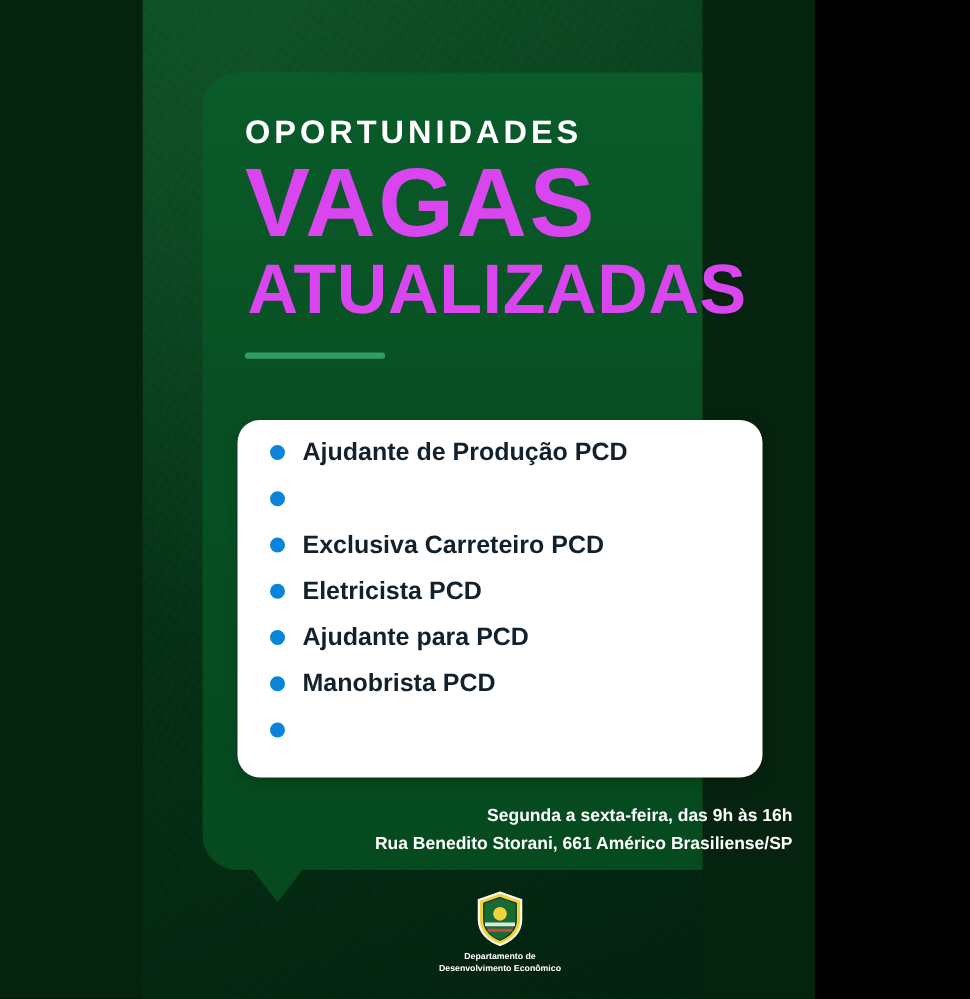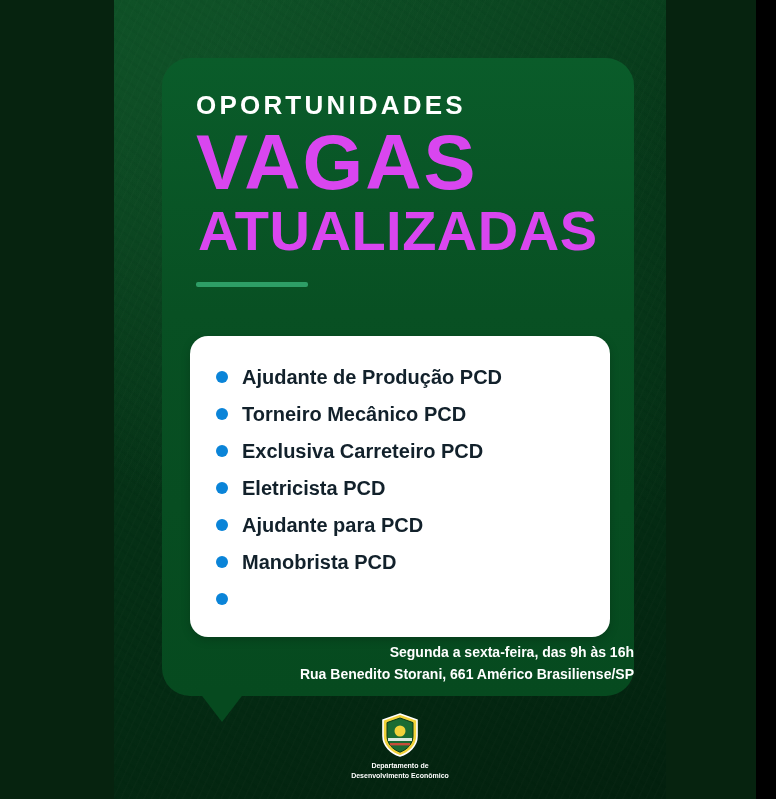--- a/index.html
+++ b/index.html
@@ -9,21 +9,21 @@
   }
   body {
     width: 776px;
     height: 799px;
     overflow: hidden;
     font-family: "Liberation Sans", sans-serif;
   }
 
   .poster {
     position: relative;
-    width: 756px;
+    width: 652px;
     height: 799px;
     background: #05240f;
     overflow: hidden;
   }
 
   
   .side-bar {
     position: absolute;
     top: 0;
     bottom: 0;
@@ -126,21 +126,21 @@
   }
 
   
   .list-panel {
     position: absolute;
     left: 190px;
     top: 336px;
     width: 420px;
     background: #ffffff;
     border-radius: 18px;
-    padding: 22px 0 20px 0;
+    padding: 7px 0 20px 0;
     z-index: 5;
     box-shadow: 0 3px 10px rgba(0,0,0,0.18);
   }
   .job {
     display: flex;
     align-items: center;
     padding: 0 0 0 26px;
     height: 37px;
   }
   .bullet {
@@ -246,21 +246,20 @@
     <div class="rule"></div>
   </div>
 
   <div class="list-panel">
     <div class="job">
       <span class="bullet"></span>
       <span class="job-label">Ajudante de Produção PCD</span>
     </div>
     <div class="job">
       <span class="bullet"></span>
-      <span class="job-label">Torneiro Mecânico PCD</span>
     </div>
     <div class="job">
       <span class="bullet"></span>
       <span class="job-label">Exclusiva Carreteiro PCD</span>
     </div>
     <div class="job">
       <span class="bullet"></span>
       <span class="job-label">Eletricista PCD</span>
     </div>
     <div class="job">

